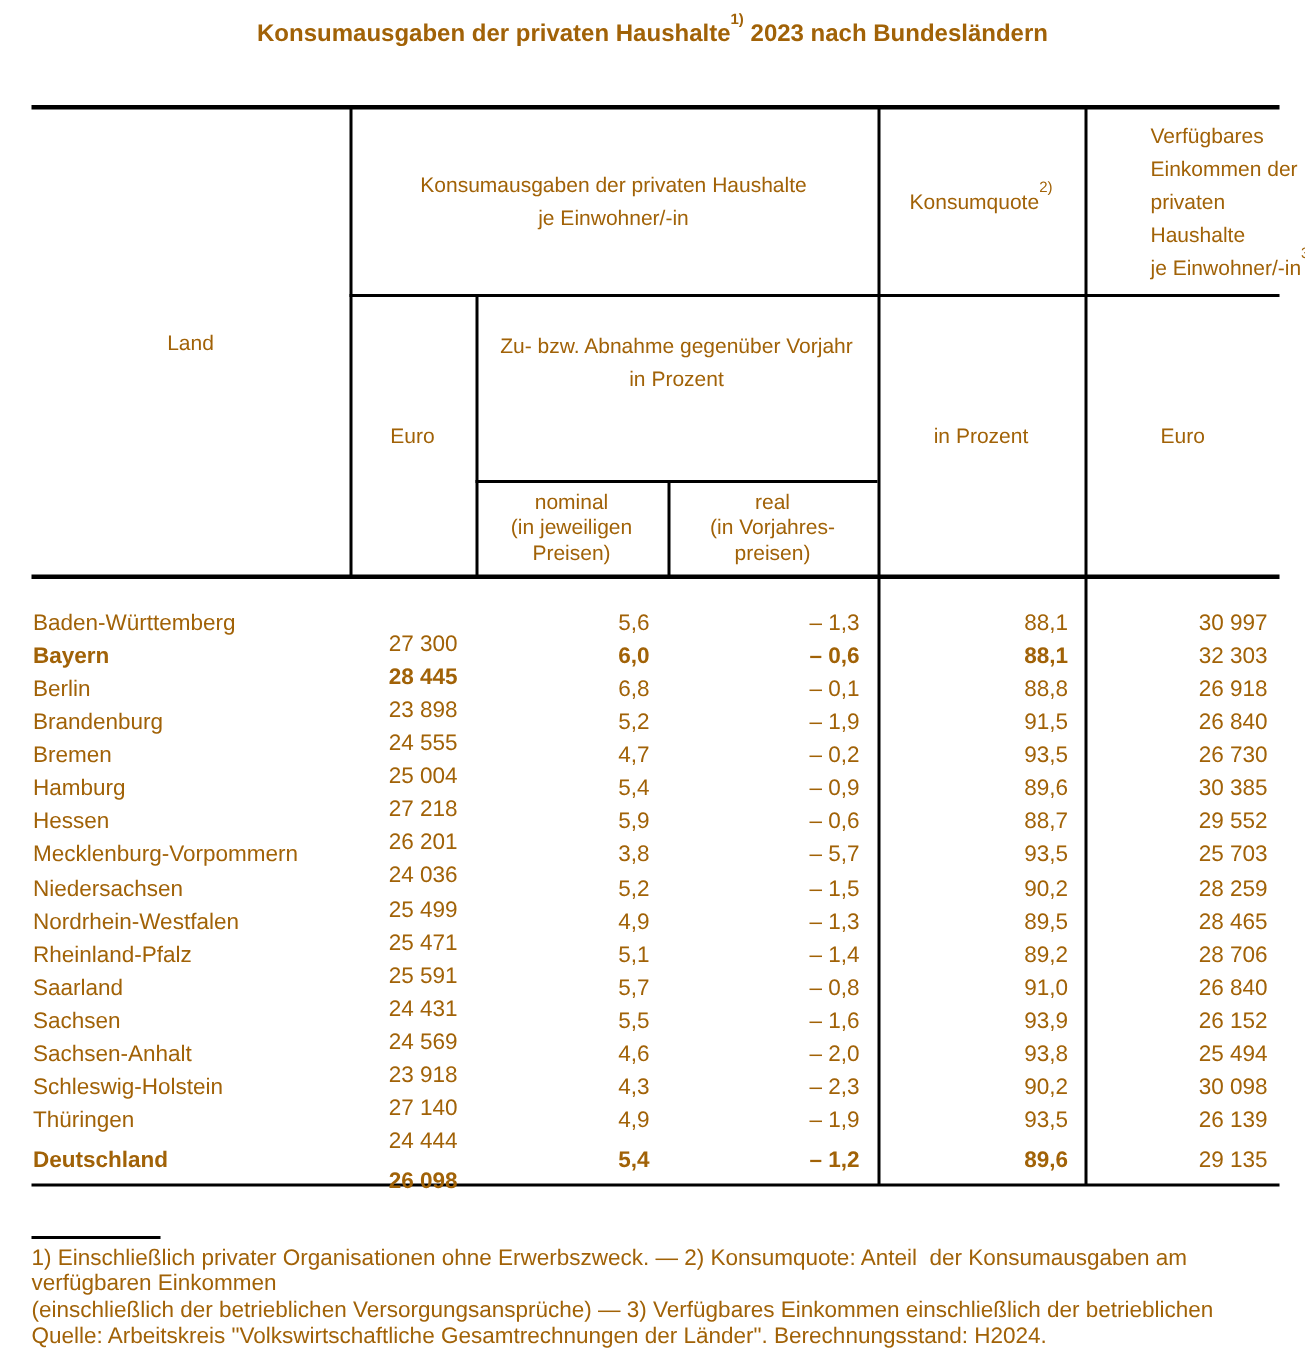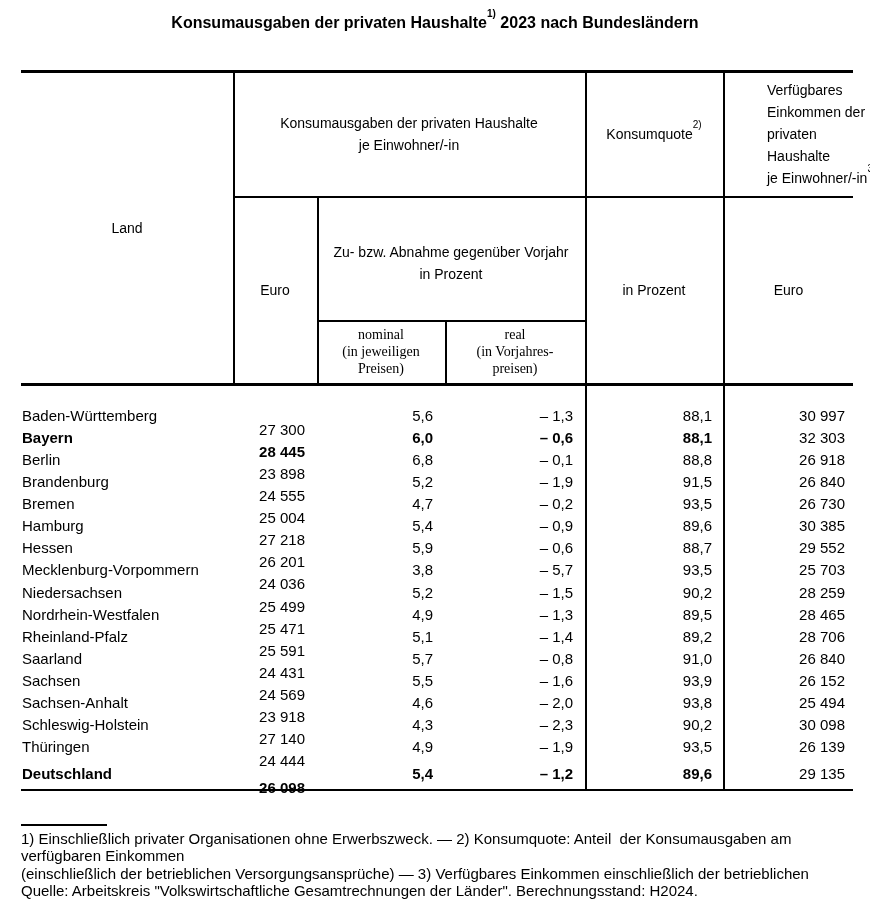--- a/index.html
+++ b/index.html
@@ -1,36 +1,36 @@
 <!DOCTYPE html>
 <html><head>
 <meta charset="utf-8">
 <style>
   * { margin:0; padding:0; box-sizing:border-box; }
   html,body { background:#fff; }
   .page {
     position:relative; width:870px; height:904px; background:#ffffff;
-    font-family:"Liberation Sans","DejaVu Sans",sans-serif; color:#000000;
+    font-family:"Liberation Sans","DejaVu Sans",sans-serif; color:#a16207;
     overflow:hidden;
     padding-left:48px;
   }
   .title {
     position:absolute; top:12px; left:0; width:870px;
     text-align:center; font-size:16px; font-weight:bold; line-height:21px;
   }
   .title sup, .s-sup { font-size:10px; position:relative; top:-5px; line-height:0; }
   .tbl { position:absolute; left:21px; top:70px; width:832px; height:721px; }
   .ln { position:absolute; background:#000; }
   .cell {
     position:absolute; display:flex; flex-direction:column;
     align-items:center; justify-content:center; text-align:center;
     font-size:14px; line-height:22px;
   }
   .pre { white-space:pre-line; }
-  .small-lh { line-height:17px;font-family:Liberation Serif, serif; }
+  .small-lh { line-height:17px; }
   .eink-head { align-items:flex-start; text-align:left; padding-left:5px; justify-content:center; }
   .rows { position:absolute; left:0; top:334px; width:832px; }
   .row { display:flex; height:22.13px; align-items:center; font-size:15px; }
   .row .c { white-space:nowrap; }
   .c.land { width:212px; padding-left:1px; text-align:left; }
   .c.num  { text-align:right; }
   .c.euro    { width:84px;  padding-right:12px;margin-top:28px; }
   .c.nominal { width:128px; padding-right:12px; }
   .c.real    { width:140px; padding-right:12px; }
   .c.quote   { width:138px; padding-right:11px; }
@@ -66,21 +66,21 @@
     <div class="cell eink-head" style="left:741px;top:2px;width:129px;height:124px;">
       <div class="pre">Verfügbares
 Einkommen der
 privaten
 Haushalte</div>
       <div><span>je Einwohner/-in</span><sup class="s-sup">3)</sup></div>
     </div>
     <div class="cell" style="left:213px;top:127px;width:82px;height:186px;">
       <span>Euro</span>
     </div>
-    <div class="cell" style="left:297px;top:127px;width:266px;height:88px;justify-content:flex-end;">
+    <div class="cell" style="left:297px;top:127px;width:266px;height:88px;">
       <div class="pre">Zu- bzw. Abnahme gegenüber Vorjahr
 in Prozent</div>
     </div>
     <div class="cell small-lh" style="left:297px;top:250px;width:126px;height:63px;">
       <div class="pre">nominal
 (in jeweiligen
 Preisen)</div>
     </div>
     <div class="cell small-lh" style="left:425px;top:250px;width:138px;height:63px;text-align:center;">
       <div class="pre">real

